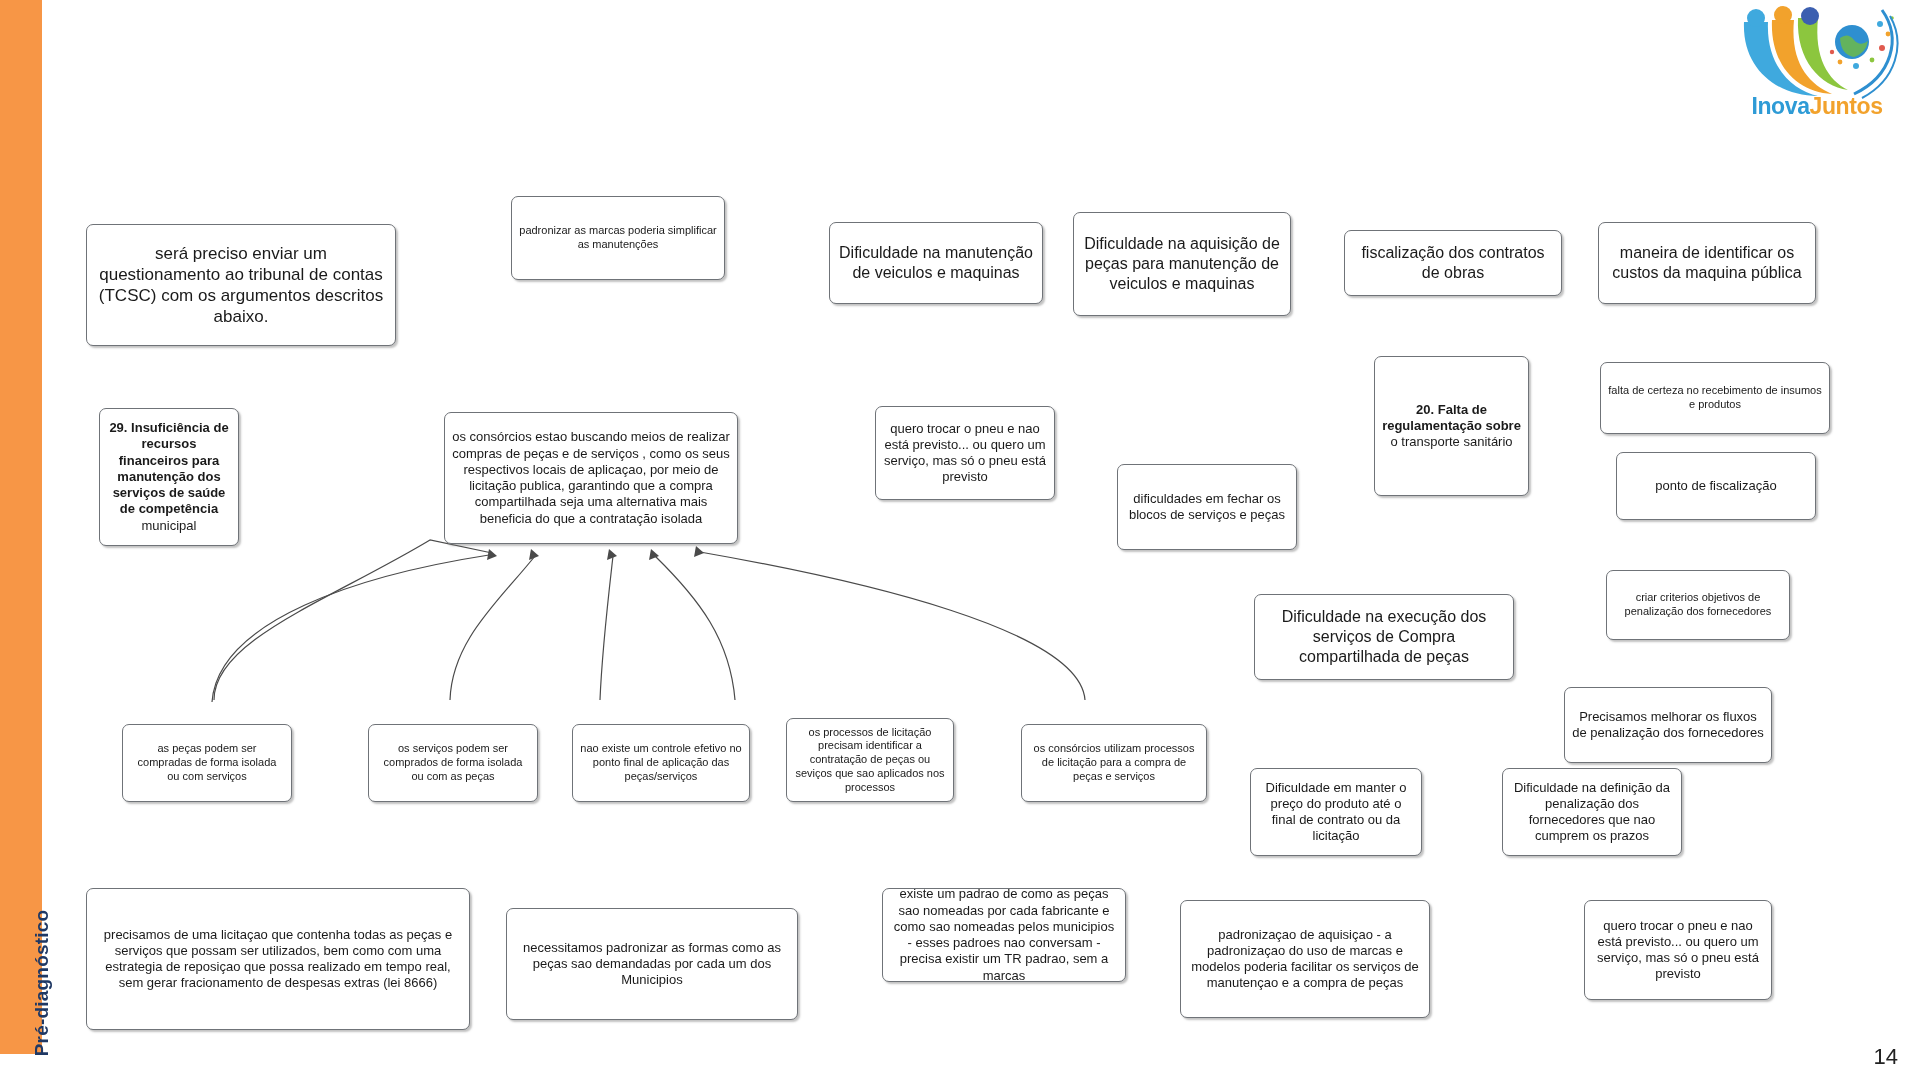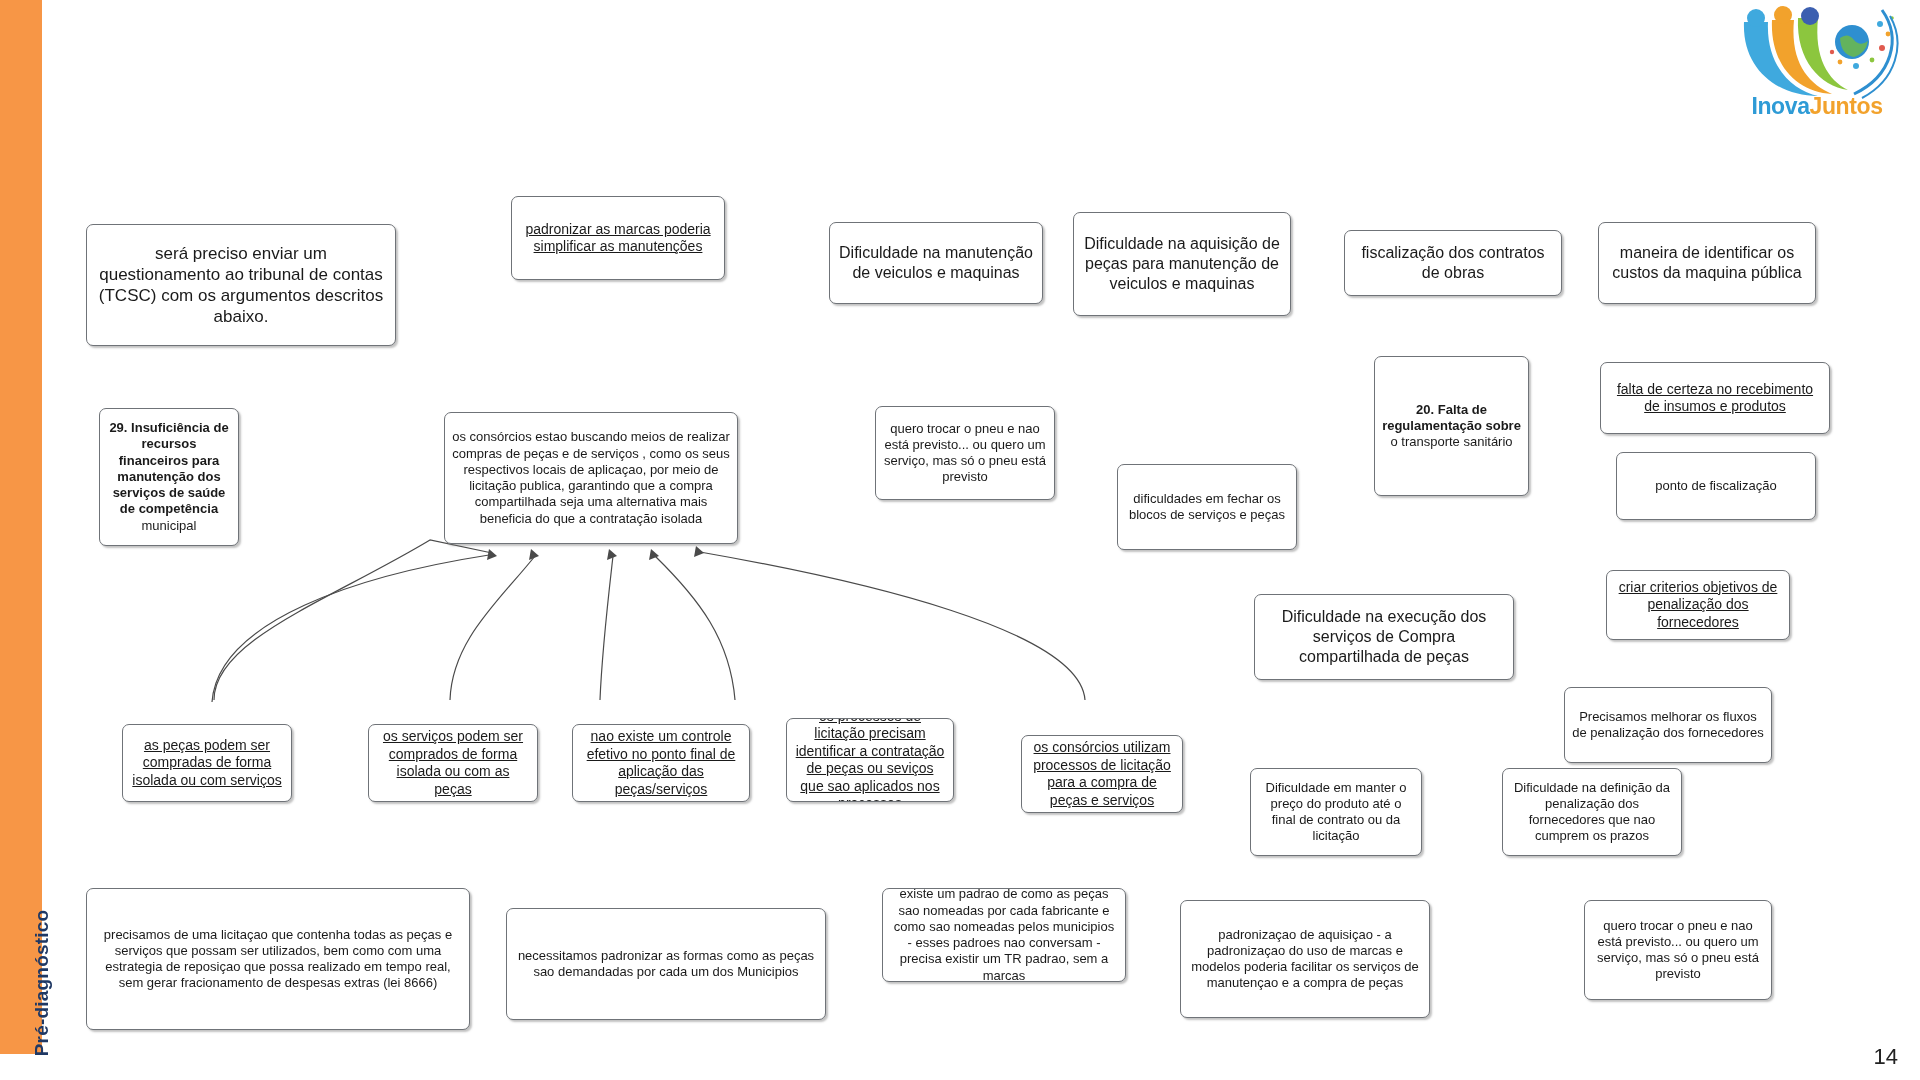--- a/index.html
+++ b/index.html
@@ -59,21 +59,21 @@
     color:#1a1a1a;
     display:flex;
     align-items:center;
     justify-content:center;
     text-align:center;
     line-height:1.25;
     padding:5px 7px;
     overflow:hidden;
   }
   .box span{display:block;width:100%;}
-  .t-xs{font-size:14px;text-decoration:underline;}
+  .t-xs{font-size:11px;}
   .t-sm{font-size:13px;}
   .t-md{font-size:16px;}
   .t-lg{font-size:17px;}
   .bold-lead b{font-weight:bold;}
 
   
   #edges{position:absolute;left:0;top:0;width:1920px;height:1080px;pointer-events:none;}
 </style>
 </head>
 <body>
@@ -201,37 +201,37 @@
   </div>
 
   <div class="box t-xs" style="left:572px;top:724px;width:178px;height:78px;">
     <span>nao existe um controle efetivo no ponto final de aplicação das peças/serviços</span>
   </div>
 
   <div class="box t-xs" style="left:786px;top:718px;width:168px;height:84px;">
     <span>os processos de licitação precisam identificar a contratação de peças ou seviços que sao aplicados nos processos</span>
   </div>
 
-  <div class="box t-xs" style="left:1021px;top:724px;width:162px;height:78px;margin-top:11px;">
+  <div class="box t-xs" style="left:1021px;top:724px;width:186px;height:78px;">
     <span>os consórcios utilizam processos de licitação para a compra de peças e serviços</span>
   </div>
 
   <div class="box t-sm" style="left:1250px;top:768px;width:172px;height:88px;">
     <span>Dificuldade em manter o preço do produto até o final de contrato ou da licitação</span>
   </div>
 
   <div class="box t-sm" style="left:1502px;top:768px;width:180px;height:88px;">
     <span>Dificuldade na definição da penalização dos fornecedores que nao cumprem os prazos</span>
   </div>
 
   <div class="box t-sm" style="left:86px;top:888px;width:384px;height:142px;">
     <span>precisamos de uma licitaçao que contenha todas as peças e serviços que possam ser utilizados, bem como com uma estrategia de reposiçao que possa realizado em tempo real, sem gerar fracionamento de despesas extras (lei 8666)</span>
   </div>
 
-  <div class="box t-sm" style="left:506px;top:908px;width:320px;height:112px;">
+  <div class="box t-sm" style="left:506px;top:908px;width:292px;height:112px;">
     <span>necessitamos padronizar as formas como as peças sao demandadas por cada um dos Municipios</span>
   </div>
 
   <div class="box t-sm" style="left:882px;top:888px;width:244px;height:94px;">
     <span>existe um padrao de como as peças sao nomeadas por cada fabricante e como sao nomeadas pelos municipios - esses padroes nao conversam - precisa existir um TR padrao, sem a marcas</span>
   </div>
 
   <div class="box t-sm" style="left:1180px;top:900px;width:250px;height:118px;">
     <span>padronizaçao de aquisiçao - a padronizaçao do uso de marcas e modelos poderia facilitar os serviços de manutençao e a compra de peças</span>
   </div>

